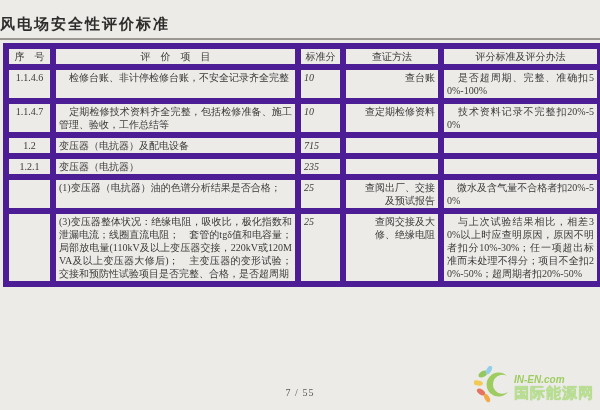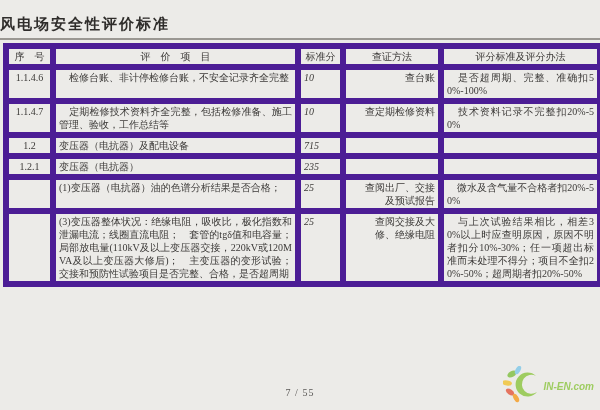--- a/index.html
+++ b/index.html
@@ -175,16 +175,17 @@
         <ellipse cx="9" cy="8" rx="5" ry="3" fill="#7fbf3f" transform="rotate(-30 9 8)"></ellipse>
         <ellipse cx="4" cy="17" rx="5" ry="2.6" fill="#f2c230" transform="rotate(10 4 17)"></ellipse>
         <ellipse cx="7" cy="26" rx="4.6" ry="2.6" fill="#e4573d" transform="rotate(35 7 26)"></ellipse>
         <ellipse cx="15" cy="4" rx="4.6" ry="2.4" fill="#7fc8e8" transform="rotate(-60 15 4)"></ellipse>
         <ellipse cx="13" cy="32" rx="4.6" ry="2.4" fill="#f59a1e" transform="rotate(60 13 32)"></ellipse>
         <path d="M33 10 A12 12 0 1 0 34 26 A9.5 9.5 0 1 1 33 10 Z" fill="#8bc53f"></path>
       </svg>
     </span>
     <span class="logo-text">
       <span class="logo-en">IN-EN.com</span>
+      <span class="logo-cn">国际能源网</span>
     </span>
   </div>
 
 </div>
 
 </body></html>

